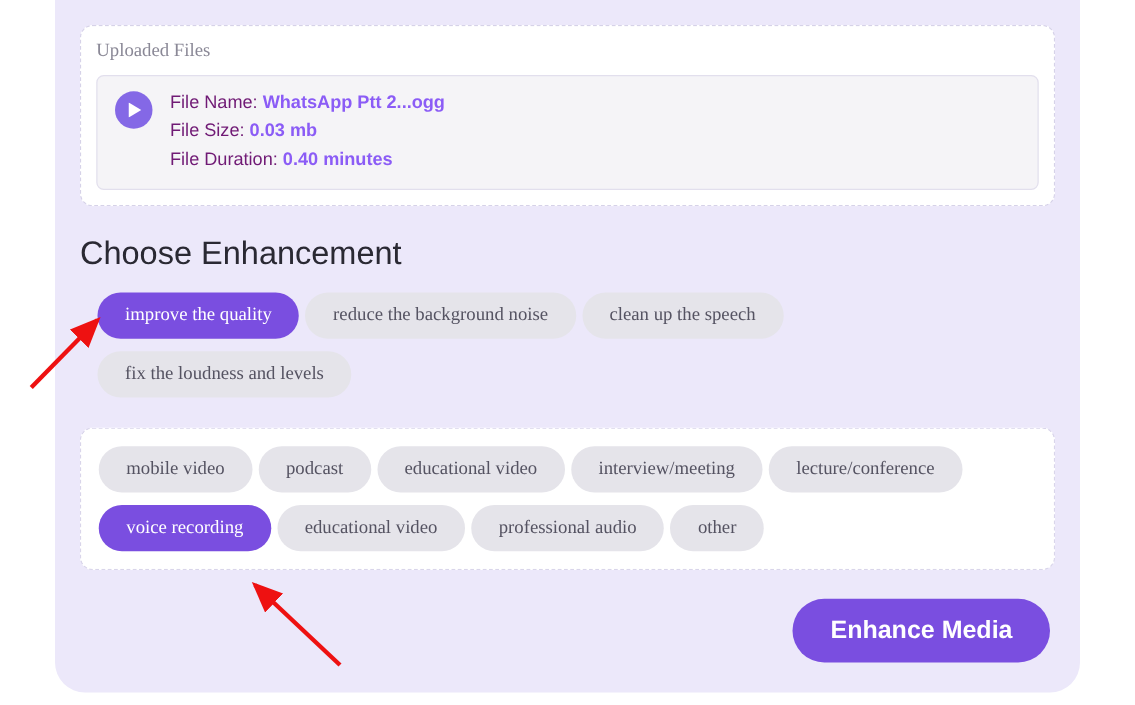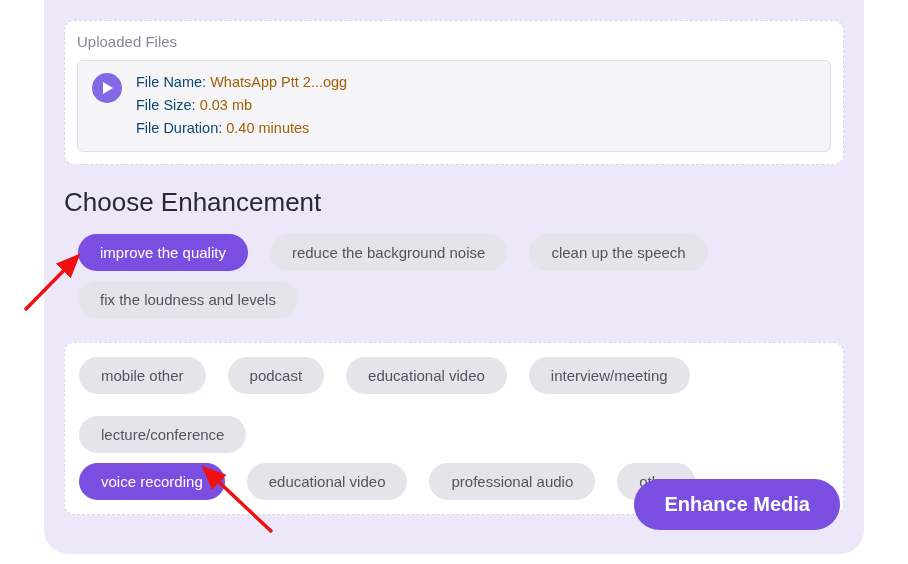--- a/index.html
+++ b/index.html
@@ -26,20 +26,21 @@
     border: 1.5px dashed #d6d2e8;
     border-radius: 10px;
     padding: 12px 12px 12px 12px;
     margin-bottom: 22px;
   }
   .upload-title {
     color: #8a8896;
     font-size: 15px;
     margin-bottom: 10px;
     font-weight: 400;
+    font-family: Liberation Serif, serif;
   }
   .file-row {
     background: #f5f4f7;
     border: 1px solid #e2dfed;
     border-radius: 6px;
     padding: 10px 14px;
     display: flex;
     align-items: flex-start;
     gap: 14px;
   }
@@ -51,37 +52,37 @@
     display: flex;
     align-items: center;
     justify-content: center;
     flex-shrink: 0;
     margin-top: 2px;
     border: none;
     cursor: pointer;
   }
   .play-btn svg { width: 12px; height: 12px; fill: #fff; margin-left: 2px; }
   .file-meta { font-size: 14.5px; color: #4a4854; line-height: 1.6; }
-  .file-meta .lbl { color: #0c4a6e; }
-  .file-meta .val { color: #a16207; font-weight: 400; }
+  .file-meta .lbl { color: #701a75; }
+  .file-meta .val { color: #8b5cf6; font-weight: 700; }
   .section-title {
     font-size: 26px;
     color: #2a2933;
     font-weight: 500;
     margin: 0 0 16px 0;
   }
   .pill-group {
     border: 1.5px dashed #d9d5ea;
     border-radius: 10px;
     background: #fff;
     padding: 14px 14px 4px 14px;
     margin-bottom: 24px;
   }
   .pill-group.no-box { border: none; background: transparent; padding: 0 0 0 14px; margin-bottom: 24px; }
-  .pill-row { display: flex; flex-wrap: wrap; gap: 22px; margin-bottom: 10px; }
+  .pill-row { display: flex; flex-wrap: wrap; gap: 5px; margin-bottom: 10px; font-family: Liberation Serif, serif; }
   .pill {
     background: #e5e4ea;
     color: #555362;
     border: none;
     border-radius: 999px;
     padding: 10px 22px;
     font-size: 15px;
     font-family: inherit;
     cursor: pointer;
   }
@@ -140,21 +141,21 @@
       <button class="pill">reduce the background noise</button>
       <button class="pill">clean up the speech</button>
     </div>
     <div class="pill-row">
       <button class="pill">fix the loudness and levels</button>
     </div>
   </div>
 
   <div class="pill-group">
     <div class="pill-row">
-      <button class="pill">mobile other</button>
+      <button class="pill">mobile video</button>
       <button class="pill">podcast</button>
       <button class="pill">educational video</button>
       <button class="pill">interview/meeting</button>
       <button class="pill">lecture/conference</button>
     </div>
     <div class="pill-row">
       <button class="pill selected">voice recording</button>
       <button class="pill">educational video</button>
       <button class="pill">professional audio</button>
       <button class="pill">other</button>

